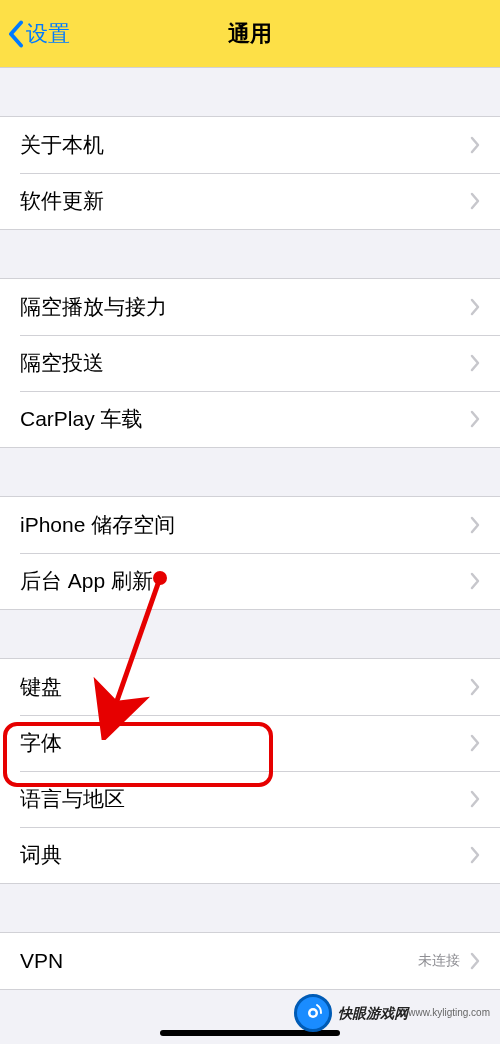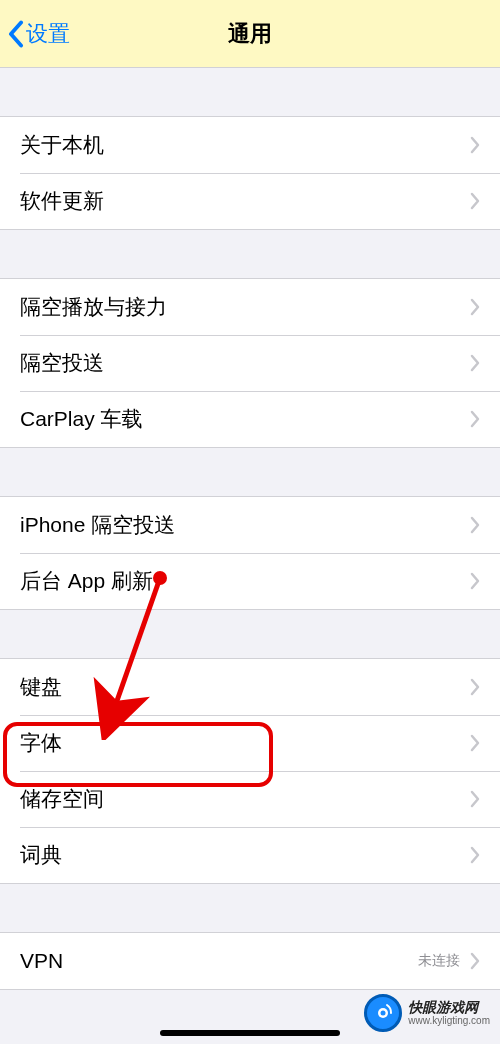--- a/index.html
+++ b/index.html
@@ -10,21 +10,21 @@
     }
     body {
       width: 500px;
       height: 1044px;
       background: #f2f2f7;
       position: relative;
       overflow: hidden;
     }
     .nav-bar {
       height: 68px;
-      background: #fef9c3;
+      background: #fde047;
       border-bottom: 1px solid #d1d1d6;
       display: flex;
       align-items: center;
       position: relative;
     }
     .back-button {
       display: flex;
       align-items: center;
       padding-left: 8px;
       color: #007aff;
@@ -112,21 +112,20 @@
       border-radius: 50%;
       background: #1a8cff;
       display: flex;
       align-items: center;
       justify-content: center;
       border: 3px solid #005bb5;
       margin-right: 6px;
     }
     .wm-text {
       display: flex;
-      flex-direction: column;
       line-height: 1;
     }
     .wm-title {
       font-size: 14px;
       font-weight: 700;
       font-style: italic;
       color: #222;
     }
     .wm-url {
       font-size: 10px;
@@ -188,21 +187,21 @@
   <div class="row">
     <span class="row-label">CarPlay 车载</span>
     <svg class="chevron-right" viewBox="0 0 10 18">
         <polyline points="2,2 8,9 2,16" fill="none" stroke="#c7c7cc" stroke-width="2.5" stroke-linecap="round" stroke-linejoin="round"></polyline>
       </svg>
   </div>
 </div>
 
 <div class="section">
   <div class="row">
-    <span class="row-label">iPhone 隔空投送</span>
+    <span class="row-label">iPhone 储存空间</span>
     <svg class="chevron-right" viewBox="0 0 10 18">
         <polyline points="2,2 8,9 2,16" fill="none" stroke="#c7c7cc" stroke-width="2.5" stroke-linecap="round" stroke-linejoin="round"></polyline>
       </svg>
   </div>
   <div class="row">
     <span class="row-label">后台 App 刷新</span>
     <svg class="chevron-right" viewBox="0 0 10 18">
         <polyline points="2,2 8,9 2,16" fill="none" stroke="#c7c7cc" stroke-width="2.5" stroke-linecap="round" stroke-linejoin="round"></polyline>
       </svg>
   </div>
@@ -215,21 +214,21 @@
         <polyline points="2,2 8,9 2,16" fill="none" stroke="#c7c7cc" stroke-width="2.5" stroke-linecap="round" stroke-linejoin="round"></polyline>
       </svg>
   </div>
   <div class="row" id="row-fonts">
     <span class="row-label">字体</span>
     <svg class="chevron-right" viewBox="0 0 10 18">
         <polyline points="2,2 8,9 2,16" fill="none" stroke="#c7c7cc" stroke-width="2.5" stroke-linecap="round" stroke-linejoin="round"></polyline>
       </svg>
   </div>
   <div class="row">
-    <span class="row-label">储存空间</span>
+    <span class="row-label">语言与地区</span>
     <svg class="chevron-right" viewBox="0 0 10 18">
         <polyline points="2,2 8,9 2,16" fill="none" stroke="#c7c7cc" stroke-width="2.5" stroke-linecap="round" stroke-linejoin="round"></polyline>
       </svg>
   </div>
   <div class="row">
     <span class="row-label">词典</span>
     <svg class="chevron-right" viewBox="0 0 10 18">
         <polyline points="2,2 8,9 2,16" fill="none" stroke="#c7c7cc" stroke-width="2.5" stroke-linecap="round" stroke-linejoin="round"></polyline>
       </svg>
   </div>

